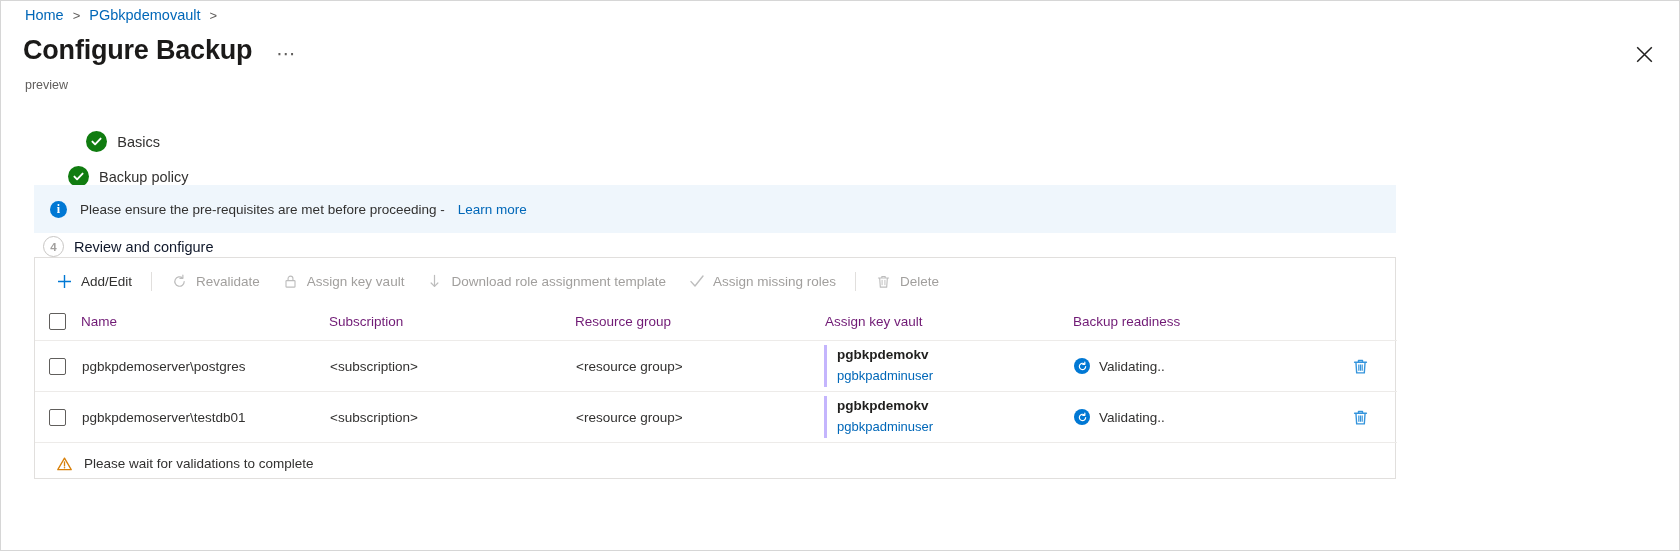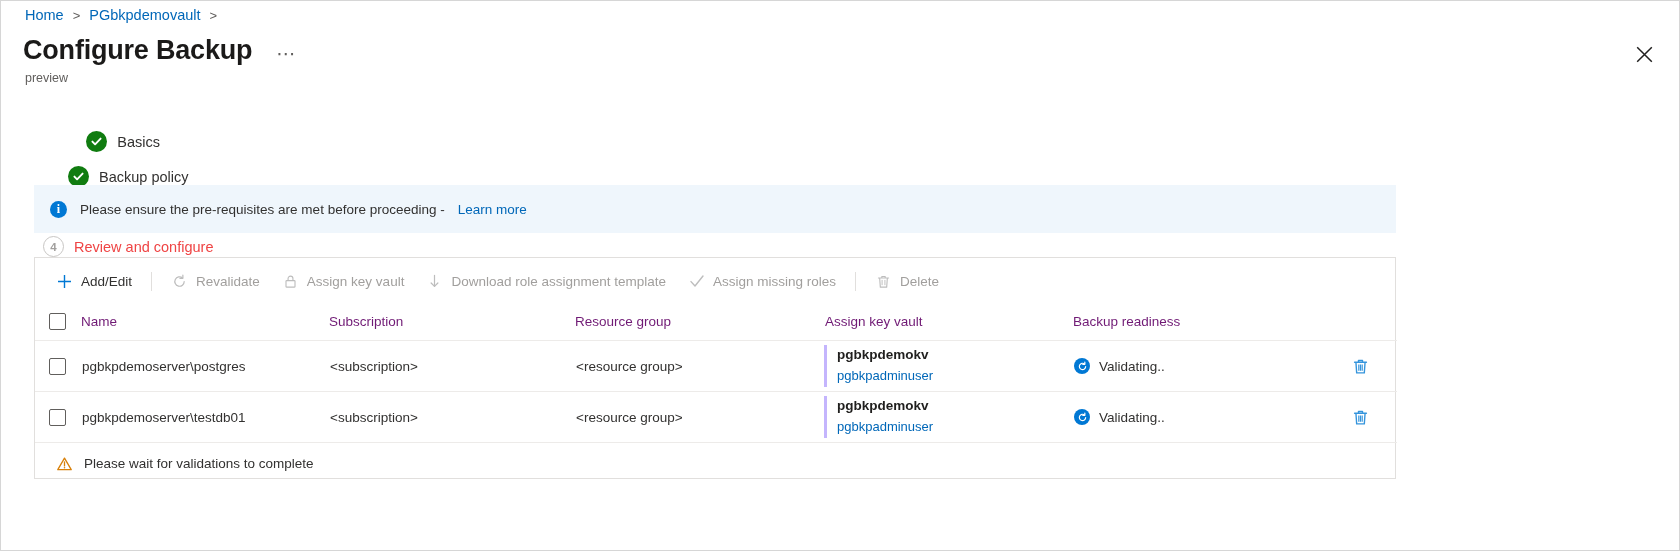--- a/index.html
+++ b/index.html
@@ -34,21 +34,21 @@
   }
   .page-title {
     font-size: 27px; font-weight: 600; color: #1b1a19;
     letter-spacing: -0.2px; line-height: 34px;
   }
   .ellipsis-btn {
     font-size: 19px; color: #605e5c; cursor: pointer;
     letter-spacing: 1px; padding: 2px 6px; margin-top: 6px;
   }
   .preview-tag {
-    position: absolute; left: 24px; top: 70px;
+    position: absolute; left: 24px; top: 77px;
     font-size: 12.5px; color: #605e5c;
   }
   .close-x {
     position: absolute; right: 22px; top: 40px;
     width: 26px; height: 26px; cursor: pointer;
     display: flex; align-items: center; justify-content: center;
   }
   .close-x svg { display: block; }
 
   
@@ -69,21 +69,21 @@
   }
   .badge-done { background: #107c10; color: #fff; }
   .badge-done svg { display:block; }
   .badge-active { background: #0078d4; color: #fff; }
   .badge-idle {
     background: #ffffff; color: #a19f9d;
     border: 1.4px solid #c8c6c4;
   }
   .step-label { font-size: 14.5px; color: #323130; white-space: nowrap; }
   .step-label.active { font-weight: 700; color: #201f1e; }
-  .step-label.idle { color: #ef4444; }
+  .step-label.idle { color: #0f172a; }
   .step.active::after {
     content: ""; position: absolute;
     left: 28px; right: 16px; bottom: 0;
     height: 2.5px; background: #0078d4;
   }
 
   
   .info-banner {
     position: absolute; left: 33px; top: 184px;
     width: 1362px; height: 48px;

